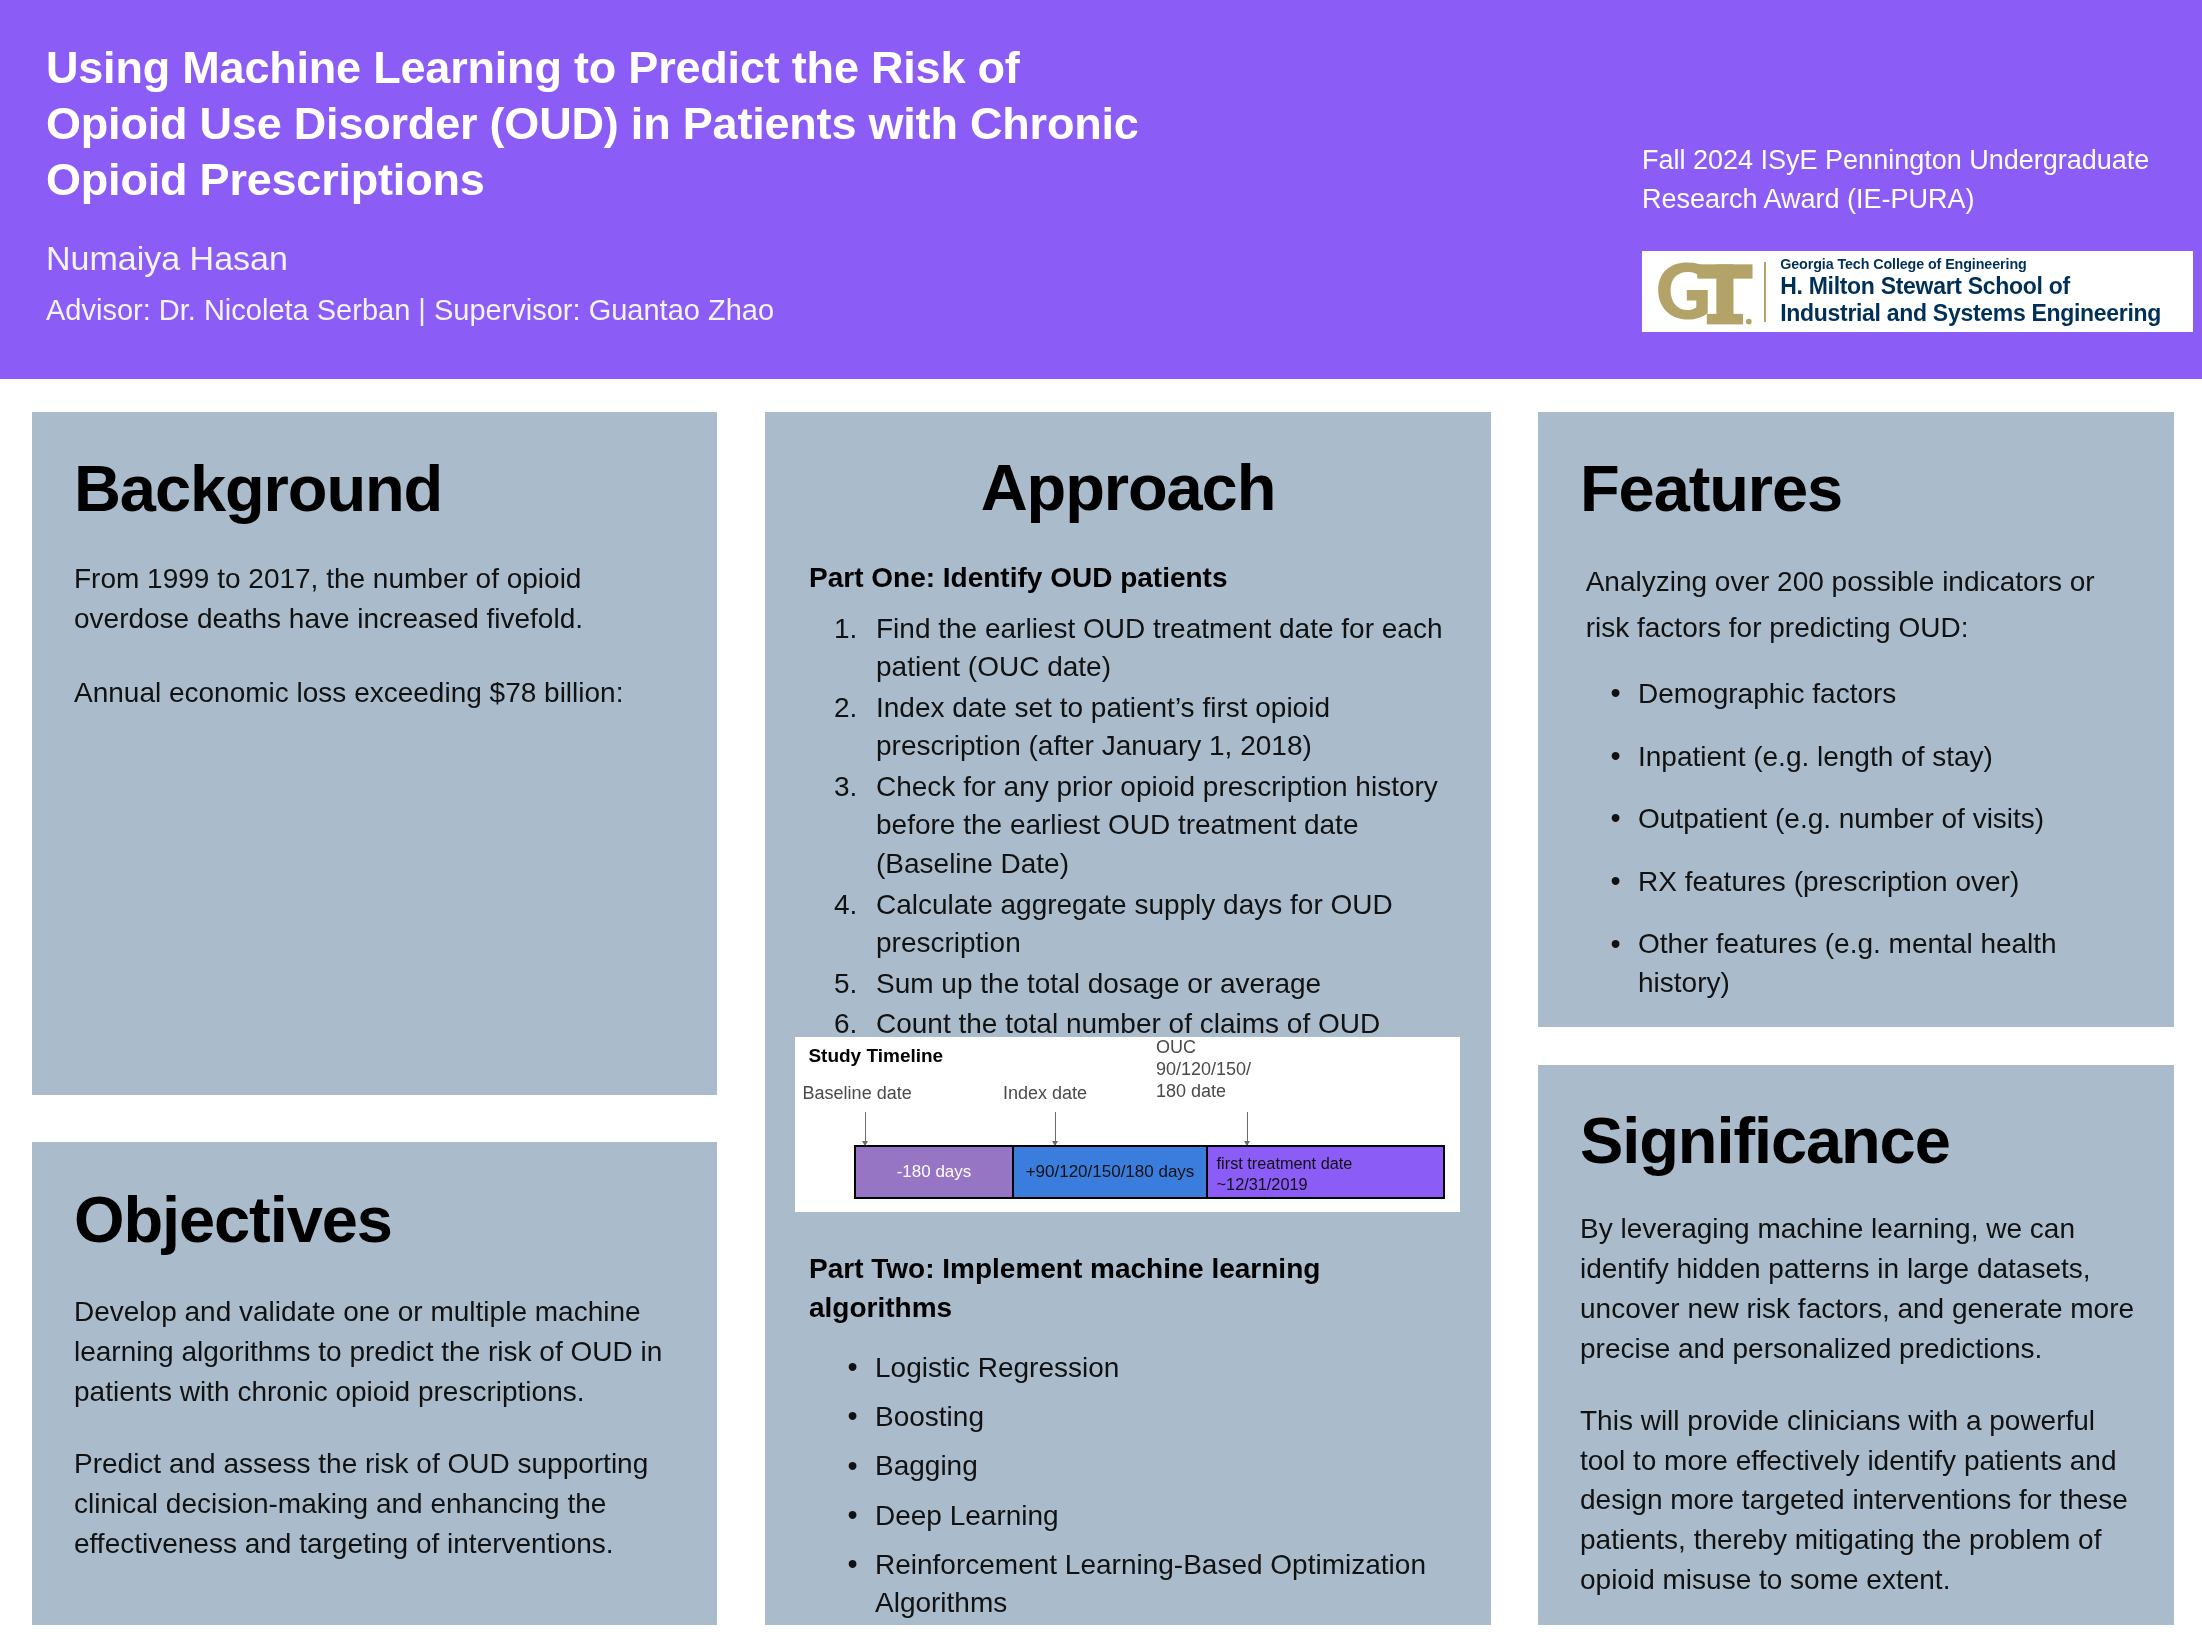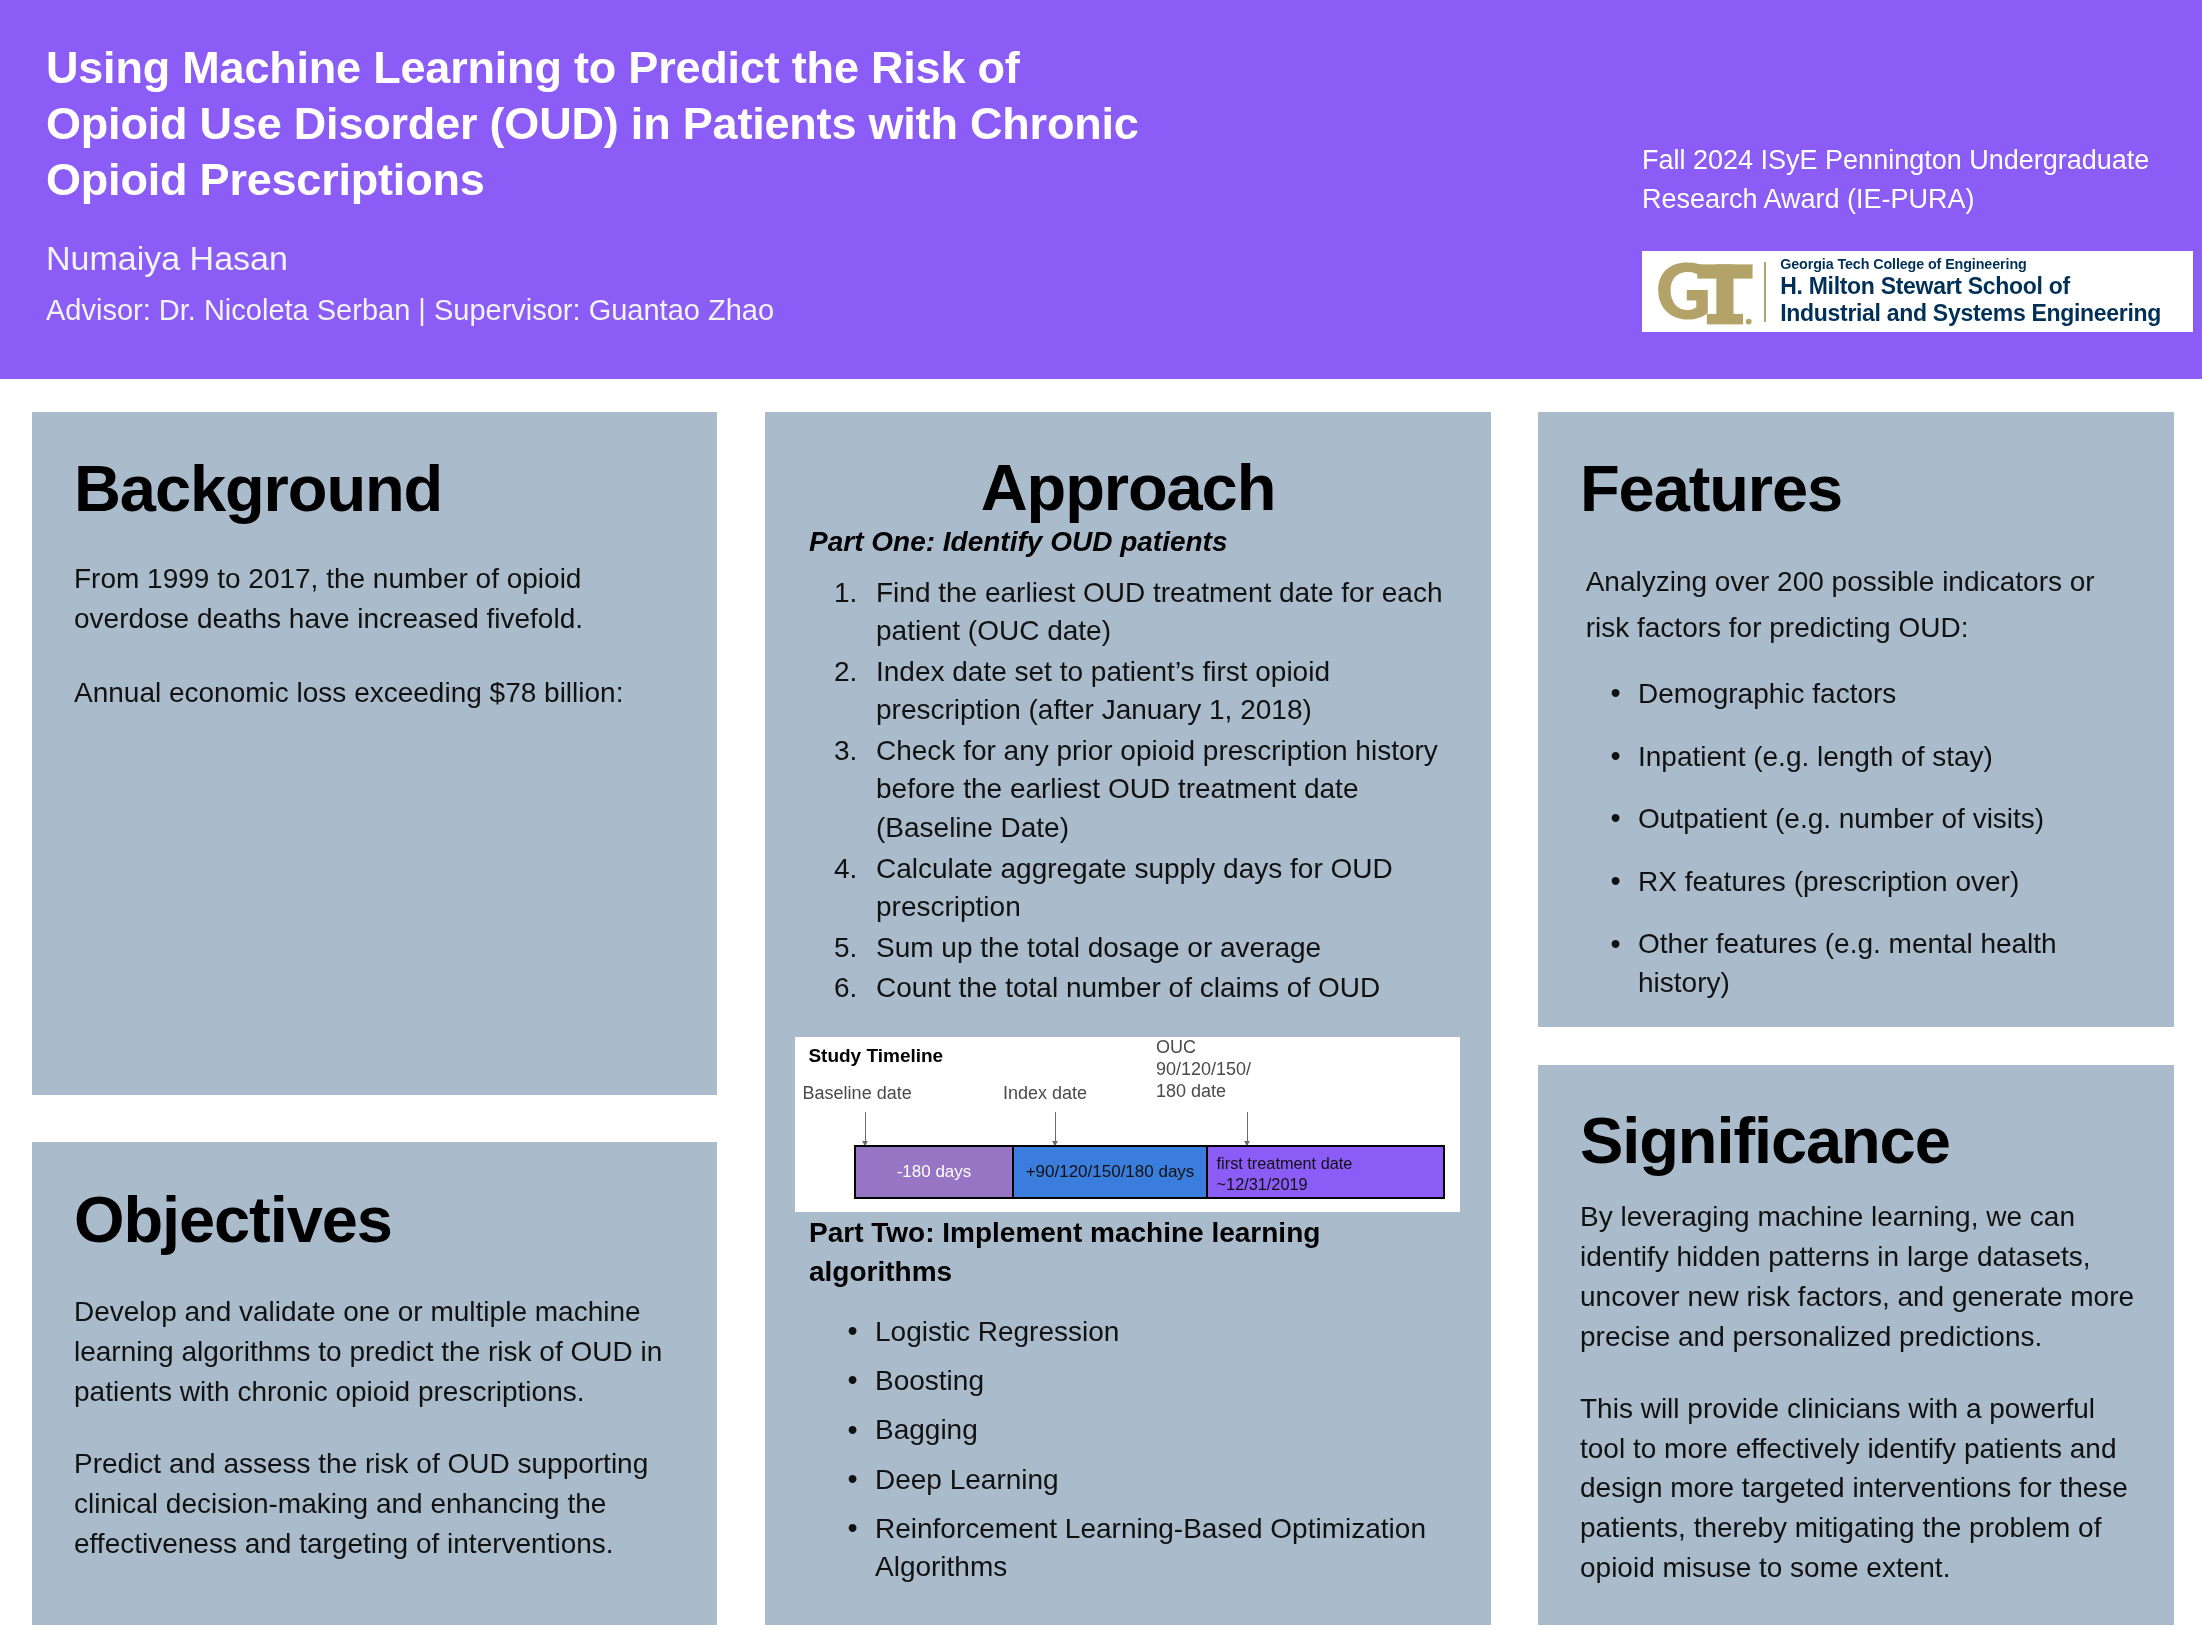--- a/index.html
+++ b/index.html
@@ -206,21 +206,21 @@
   </div>
 
   <div class="panel panel-obj pad-obj">
     <div class="sec-title">Objectives</div>
     <div class="body-text para" style="margin-top:38px;">Develop and validate one or multiple machine learning algorithms to predict the risk of OUD in patients with chronic opioid prescriptions.</div>
     <div class="body-text para" style="margin-top:32.5px;">Predict and assess the risk of OUD supporting clinical decision-making and enhancing the effectiveness and targeting of interventions.</div>
   </div>
 
   <div class="panel panel-app pad-app">
     <div class="sec-title centered">Approach</div>
-    <div class="subhead" style="font-style:italic;">Part One: Identify OUD patients</div>
+    <div class="subhead" style="margin-top:36px;">Part One: Identify OUD patients</div>
     <ol class="numbers">
       <li><span class="num">1.</span><span>Find the earliest OUD treatment date for each patient (OUC date)</span></li>
       <li><span class="num">2.</span><span>Index date set to patient’s first opioid prescription (after January 1, 2018)</span></li>
       <li><span class="num">3.</span><span>Check for any prior opioid prescription history before the earliest OUD treatment date (Baseline Date)</span></li>
       <li><span class="num">4.</span><span>Calculate aggregate supply days for OUD prescription</span></li>
       <li><span class="num">5.</span><span>Sum up the total dosage or average</span></li>
       <li><span class="num">6.</span><span>Count the total number of claims of OUD</span></li>
     </ol>
 
     <div style="height:203px;"></div>
@@ -265,18 +265,18 @@
       <li>Demographic factors</li>
       <li>Inpatient (e.g. length of stay)</li>
       <li>Outpatient (e.g. number of visits)</li>
       <li>RX features (prescription over)</li>
       <li>Other features (e.g. mental health history)</li>
     </ul>
   </div>
 
   <div class="panel panel-sig pad-sig">
     <div class="sec-title">Significance</div>
-    <div class="body-text para" style="margin-top:22px;">By leveraging machine learning, we can identify hidden patterns in large datasets, uncover new risk factors, and generate more precise and personalized predictions.</div>
+    <div class="body-text para" style="margin-top:34px;">By leveraging machine learning, we can identify hidden patterns in large datasets, uncover new risk factors, and generate more precise and personalized predictions.</div>
     <div class="body-text para" style="margin-top:32.5px;">This will provide clinicians with a powerful tool to more effectively identify patients and design more targeted interventions for these patients, thereby mitigating the problem of opioid misuse to some extent.</div>
   </div>
 
 </div>
 
 
 </body></html>

